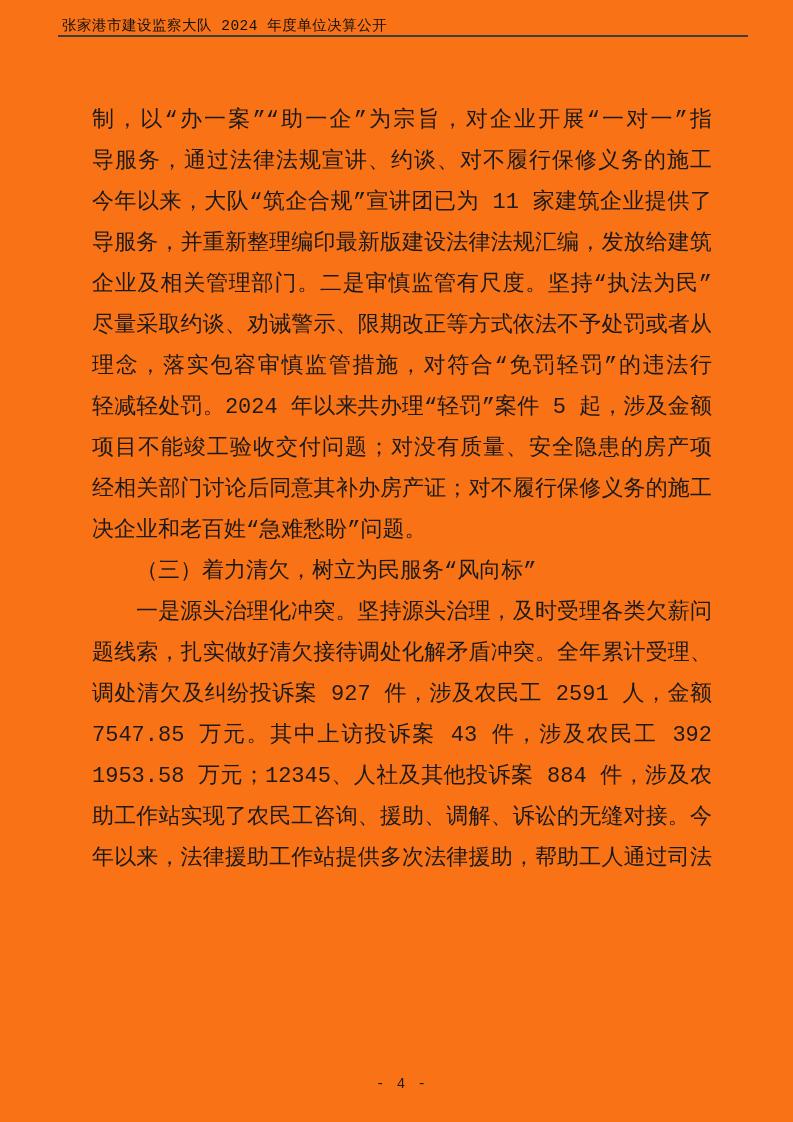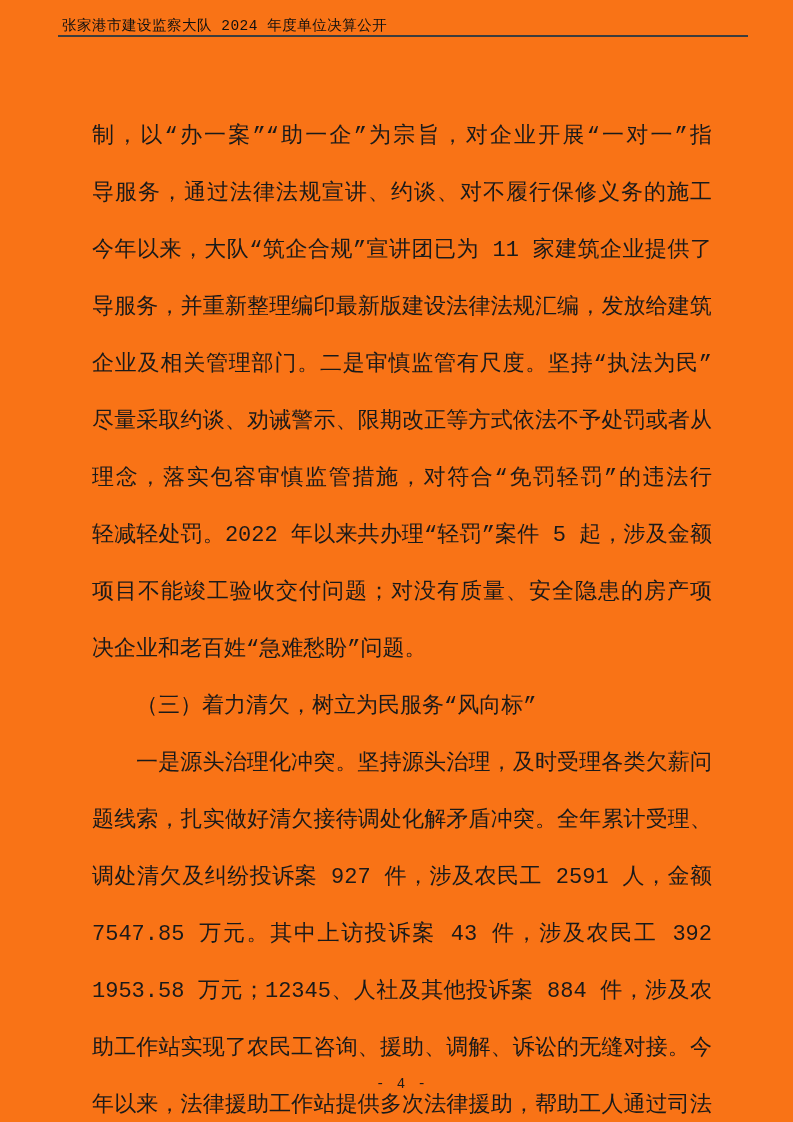--- a/index.html
+++ b/index.html
@@ -44,21 +44,20 @@
     width: 620px;
     height: 41px;
     line-height: 41px;
     font-size: 22px;
     white-space: nowrap;
     text-align: justify;
     text-align-last: justify;
     text-justify: inter-character;
     white-space: normal;
     overflow: hidden;
-    margin-top: 16px;
   }
   .ln.end {
     text-align: center;
     text-align-last: left;
   }
   .ln.indent {
     padding-left: 44px;
   }
   .page-footer {
     position: absolute;
@@ -81,22 +80,23 @@
   <div class="header-rule"></div>
 
   <div class="body-text">
     <div class="ln">制，以“办一案”“助一企”为宗旨，对企业开展“一对一”指</div>
     <div class="ln">导服务，通过法律法规宣讲、约谈、对不履行保修义务的施工</div>
     <div class="ln">今年以来，大队“筑企合规”宣讲团已为 11 家建筑企业提供了指</div>
     <div class="ln">导服务，并重新整理编印最新版建设法律法规汇编，发放给建筑</div>
     <div class="ln">企业及相关管理部门。二是审慎监管有尺度。坚持“执法为民”</div>
     <div class="ln">尽量采取约谈、劝诫警示、限期改正等方式依法不予处罚或者从</div>
     <div class="ln">理念，落实包容审慎监管措施，对符合“免罚轻罚”的违法行为，</div>
-    <div class="ln">轻减轻处罚。2022 年以来共办理“轻罚”案件 5 起，涉及金额</div>
+    <div class="ln">轻减轻处罚。2024 年以来共办理“轻罚”案件 5 起，涉及金额</div>
     <div class="ln">项目不能竣工验收交付问题；对没有质量、安全隐患的房产项目，</div>
+    <div class="ln">经相关部门讨论后同意其补办房产证；对不履行保修义务的施工</div>
     <div class="ln end">决企业和老百姓“急难愁盼”问题。</div>
     <div class="ln indent end">（三）着力清欠，树立为民服务“风向标”</div>
     <div class="ln indent">一是源头治理化冲突。坚持源头治理，及时受理各类欠薪问</div>
     <div class="ln">题线索，扎实做好清欠接待调处化解矛盾冲突。全年累计受理、</div>
     <div class="ln">调处清欠及纠纷投诉案 927 件，涉及农民工 2591 人，金额</div>
     <div class="ln">7547.85 万元。其中上访投诉案 43 件，涉及农民工 392 人，金额</div>
     <div class="ln">1953.58 万元；12345、人社及其他投诉案 884 件，涉及农民工</div>
     <div class="ln">助工作站实现了农民工咨询、援助、调解、诉讼的无缝对接。今</div>
     <div class="ln">年以来，法律援助工作站提供多次法律援助，帮助工人通过司法</div>
   </div>

